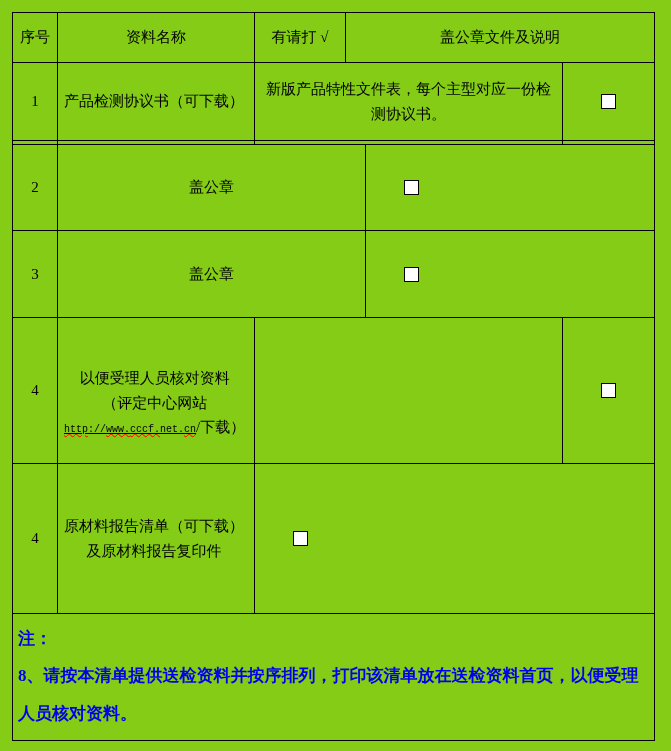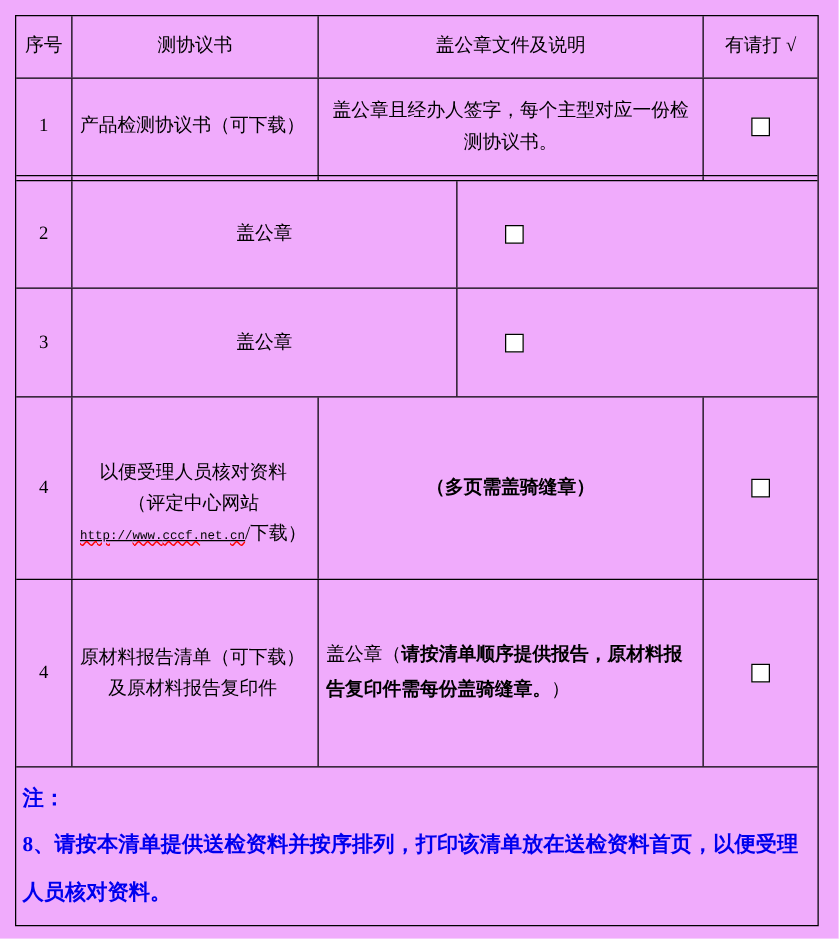--- a/index.html
+++ b/index.html
@@ -1,19 +1,19 @@
 <!DOCTYPE html>
 <html><head>
 <meta charset="utf-8">
 <style>
   html, body { margin: 0; padding: 0; background: #ffffff; }
   #page {
     position: relative;
     width: 671px; height: 751px;
-    background: #f0abfc;
+    background: #84cc16;
     font-family: "Liberation Serif", serif;
     color: #000000;
   }
   #doc-table {
     position: absolute; left: 12px; top: 12px;
     width: 643px; height: 729px;
     border: 1px solid #000000;
     box-sizing: border-box;
     display: flex; flex-direction: column;
   }
@@ -72,29 +72,29 @@
   .notes div { margin: 0; }
 </style>
 </head>
 <body>
 
 <div id="page">
   <div id="doc-table">
 
     <div class="trow hrow">
       <div class="cell c-no">序号</div>
-      <div class="cell c-name">测协议书</div>
+      <div class="cell c-name">资料名称</div>
+      <div class="cell c-chk">有请打 √</div>
       <div class="cell c-desc">盖公章文件及说明</div>
-      <div class="cell c-chk">有请打 √</div>
     </div>
 
     <div class="trow r1">
       <div class="cell c-no">1</div>
       <div class="cell c-name">产品检测协议书（可下载）</div>
-      <div class="cell c-desc">盖公章且经办人签字，每个主型对应一份检
+      <div class="cell c-desc">新版产品特性文件表，每个主型对应一份检
 测协议书。</div>
       <div class="cell c-chk">
         <span class="checkbox"></span>
       </div>
     </div>
 
     <div class="trow spacer">
       <div class="cell c-no"></div>
       <div class="cell c-name"></div>
       <div class="cell c-desc"></div>
@@ -120,36 +120,30 @@
     <div class="trow r4">
       <div class="cell c-no">4</div>
       <div class="cell c-name">
         <div>
           <span>以便受理人员核对资料
 （评定中心网站
 </span><span class="url"><span class="sp">http</span><span>://</span><span class="sp">www.</span><span class="sp">cccf.</span><span>net.</span><span class="sp">cn</span></span><span>/下载）</span>
         </div>
       </div>
       <div class="cell c-desc">
-        <div class="bold">（多页需盖骑缝章）</div>
       </div>
       <div class="cell c-chk">
         <span class="checkbox"></span>
       </div>
     </div>
 
     <div class="trow r5">
       <div class="cell c-no">4</div>
       <div class="cell c-name">原材料报告清单（可下载）
 及原材料报告复印件</div>
-      <div class="cell c-desc desc-left">
-        <div>
-          <span>盖公章（</span><span class="bold">请按清单顺序提供报告，原材料报告复印件需每份盖骑缝章。</span><span>）</span>
-        </div>
-      </div>
       <div class="cell c-chk">
         <span class="checkbox"></span>
       </div>
     </div>
 
     <div class="notes">
       <div>注：</div>
       <div>8、请按本清单提供送检资料并按序排列，打印该清单放在送检资料首页，以便受理人员核对资料。</div>
     </div>
 

